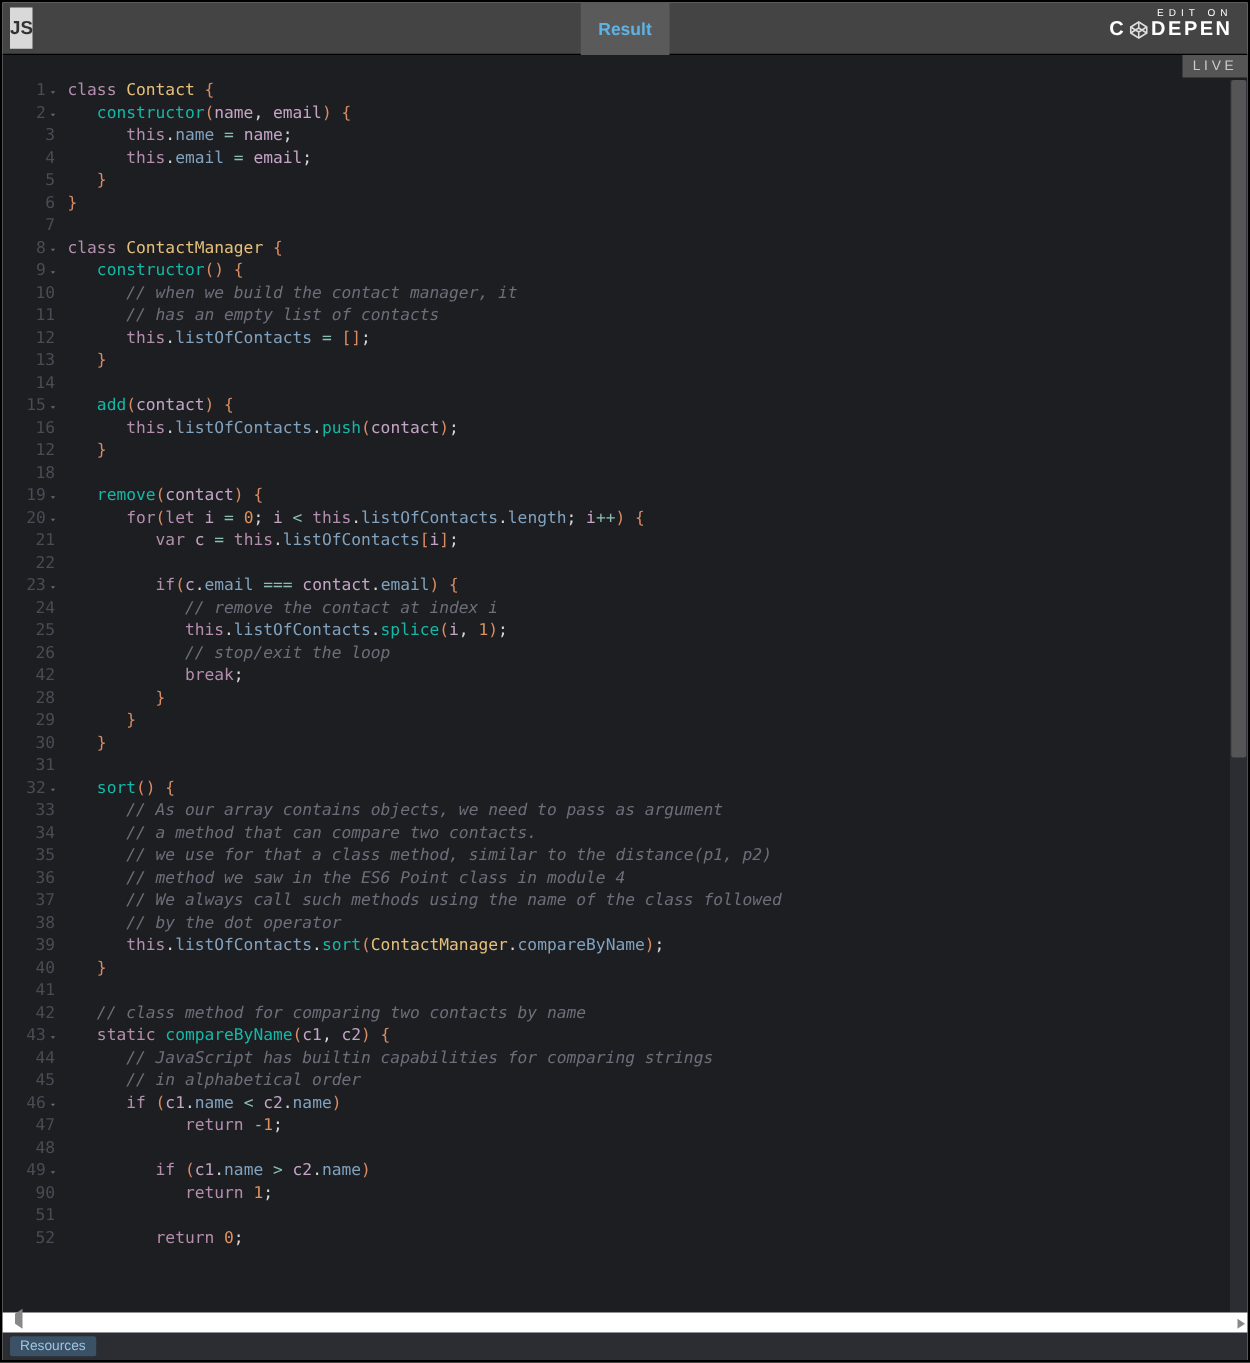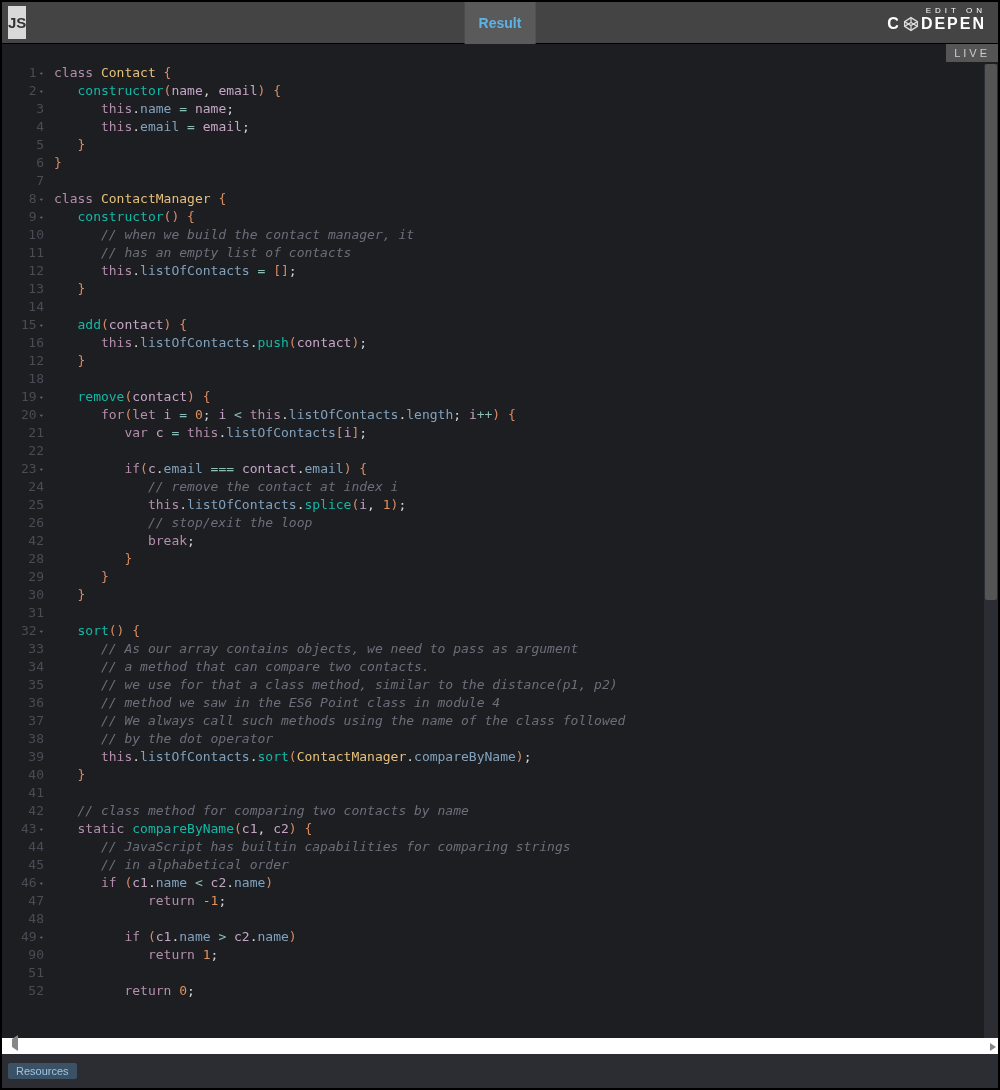--- a/index.html
+++ b/index.html
@@ -189,21 +189,21 @@
   content: "";
   position: absolute;
   right: 2px;
   bottom: 3px;
   width: 0; height: 0;
   border-left: 6px solid #888;
   border-top: 4px solid transparent;
   border-bottom: 4px solid transparent;
 }
 .footer-bar {
-  height: 34px;
+  height: 22px;
   background: #2b2d33;
   display: flex;
   align-items: center;
   padding-left: 6px;
 }
 .resources-btn {
   background: #3b5165;
   color: #9cc5e5;
   font-size: 11px;
   padding: 2px 8px;

